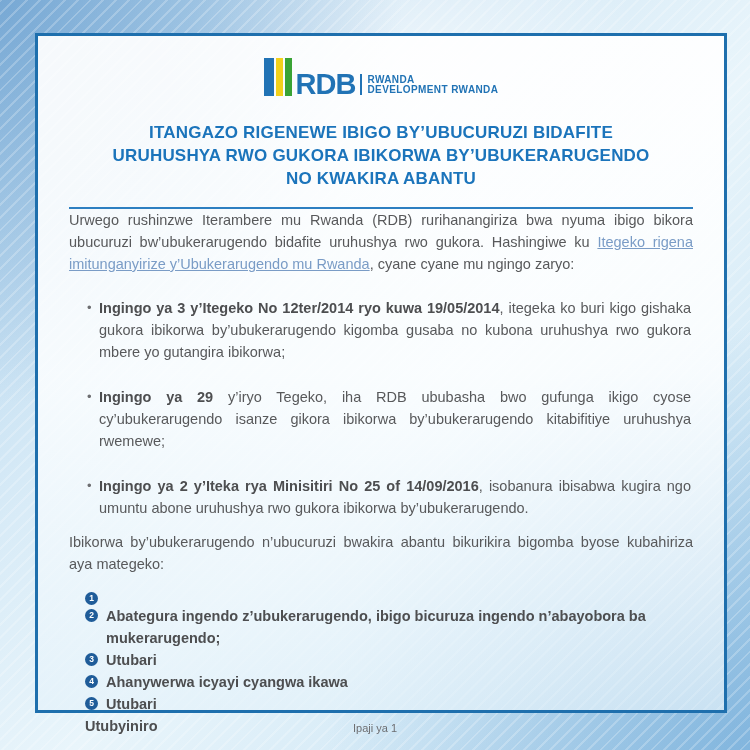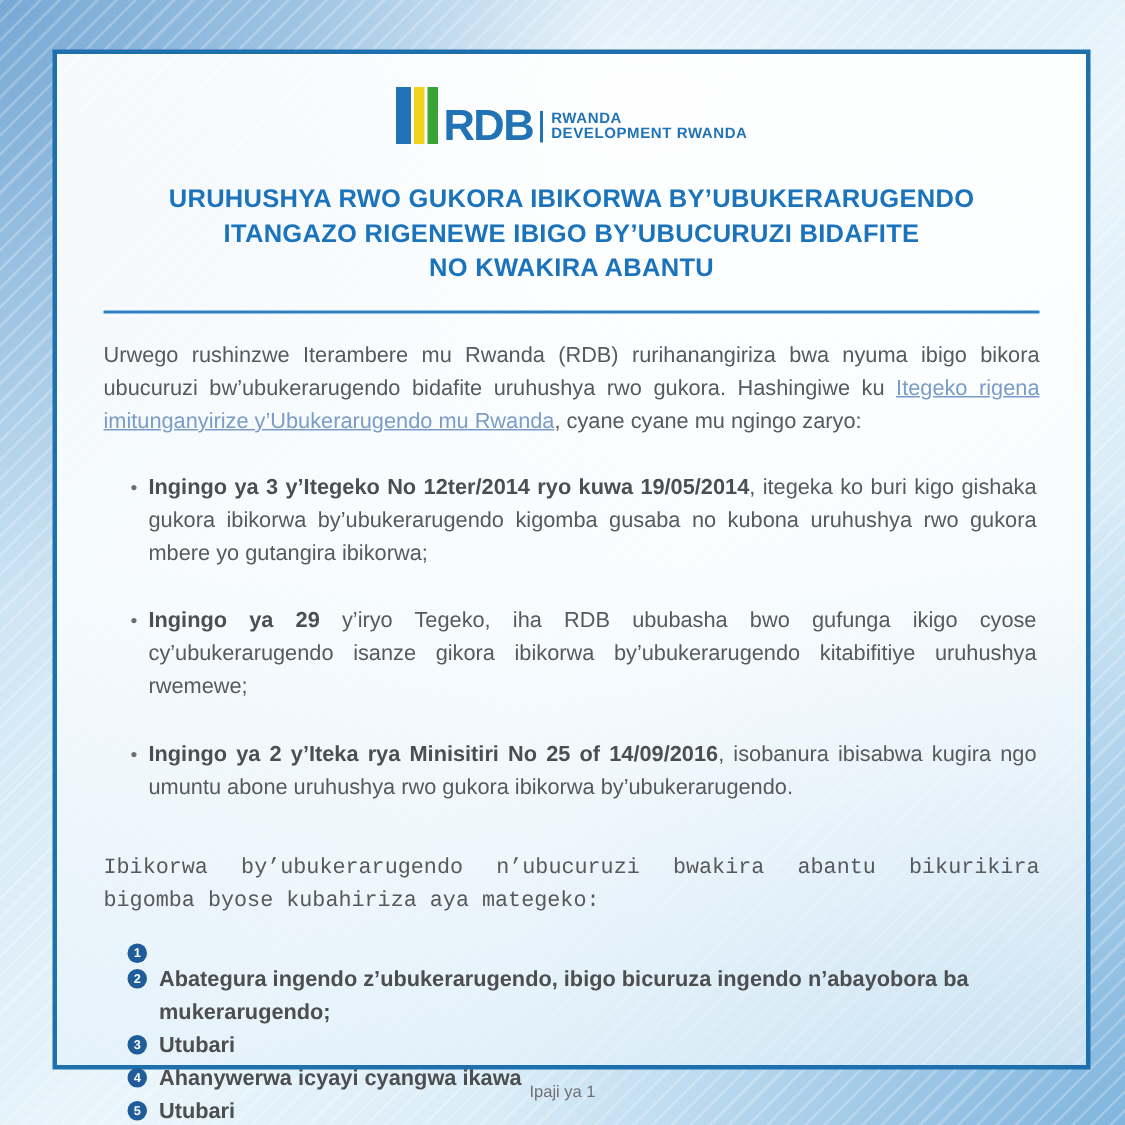--- a/index.html
+++ b/index.html
@@ -27,29 +27,29 @@
   .bar-blue   { width: 10px; background: #2173b5; }
   .bar-yellow { width: 7px;  background: #f2d11c; }
   .bar-green  { width: 7px;  background: #3aa335; }
   .logo-acronym { font-weight: bold; color: #2173b5; font-size: 29px; line-height: 24px; letter-spacing: -1px; }
   .logo-divider { width: 2px; height: 21px; background: #2173b5; margin: 0 5px 1px 5px; }
   .logo-org { color: #2173b5; font-size: 10px; font-weight: bold; line-height: 10px; letter-spacing: 0.4px; padding-bottom: 1px; }
   
   .heading { margin-top: 25px; text-align: center; color: #1b74bb; font-weight: bold; font-size: 17px; line-height: 23px; letter-spacing: 0.2px; }
   .rule { border: 0; border-top: 2px solid #2d7fc1; margin: 17px 0 0 0; }
   
-  .para { margin-top: 17px; color: #58595b; font-size: 14.5px; line-height: 22px; text-align: justify; }
+  .para { color: #58595b; font-size: 14.5px; line-height: 22px; text-align: justify; }
   .doc-link { color: #7a9cc6; text-decoration: underline; cursor: pointer; }
   .bullets { margin-top: 22px; padding: 0 2px 0 18px; }
   .bullet-item { display: flex; margin-bottom: 23px; color: #58595b; font-size: 14.5px; line-height: 22px; }
   .bullet-item:last-child { margin-bottom: 0; }
   .bullet-dot { flex: 0 0 12px; color: #6d6e71; font-size: 13px; }
   .bullet-text { text-align: justify; }
   .bold-lead { font-weight: bold; color: #4d4e50; }
-  .list-intro { margin-top: 32px; font-family: Liberation Mono, monospace; }
+  .list-intro { margin-top: 12px; }
   
   .numlist { margin-top: 13px; padding-left: 16px; }
   .num-item { display: flex; align-items: flex-start; color: #4d4e50; font-weight: bold; font-size: 14.5px; line-height: 22px; }
   .num-badge {
     flex: 0 0 13px; width: 13px; height: 13px; margin-top: 4px; margin-right: 8px;
     border-radius: 50%; background: #1f5c99; color: #ffffff;
     font-size: 8.5px; font-weight: bold; line-height: 13px; text-align: center;
   }
   
   .footer { position: absolute; left: 0; top: 722px; width: 750px; text-align: center; color: #6d6e71; font-size: 11px; }
@@ -67,22 +67,22 @@
     </span>
     <span class="logo-acronym">RDB</span>
     <span class="logo-divider"></span>
     <span class="logo-org">
       <div>RWANDA</div>
       <div>DEVELOPMENT RWANDA</div>
     </span>
   </div>
 
   <div class="heading">
+    <div>ITANGAZO RIGENEWE IBIGO BY’UBUCURUZI BIDAFITE</div>
     <div>URUHUSHYA RWO GUKORA IBIKORWA BY’UBUKERARUGENDO</div>
-    <div>ITANGAZO RIGENEWE IBIGO BY’UBUCURUZI BIDAFITE</div>
     <div>NO KWAKIRA ABANTU</div>
   </div>
 
   <hr class="rule">
 
   <div class="para"><span>Urwego rushinzwe Iterambere mu Rwanda (RDB) rurihanangiriza bwa nyuma ibigo bikora ubucuruzi bw’ubukerarugendo bidafite uruhushya rwo gukora. Hashingiwe ku </span><a class="doc-link">Itegeko rigena imitunganyirize y’Ubukerarugendo mu Rwanda</a><span>, cyane cyane mu ngingo zaryo:</span></div>
 
   <div class="bullets">
     <div class="bullet-item">
       <span class="bullet-dot">•</span>

